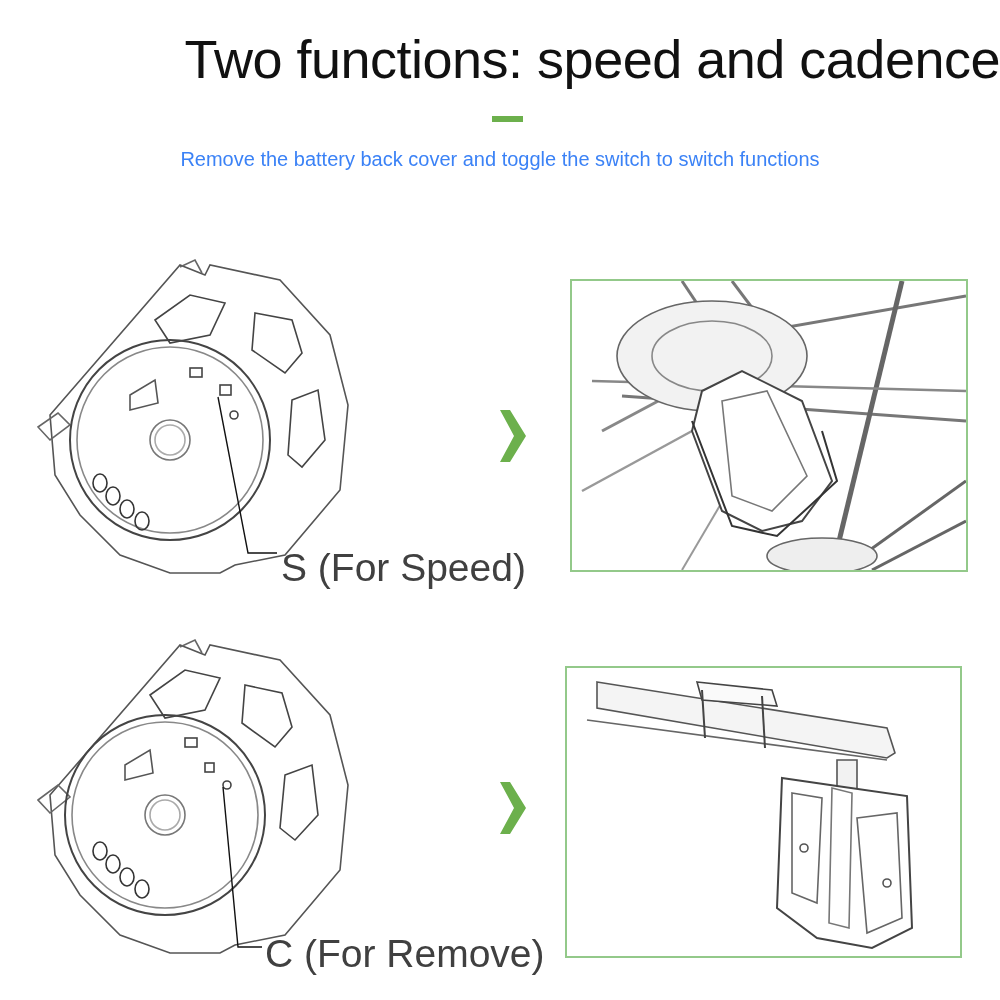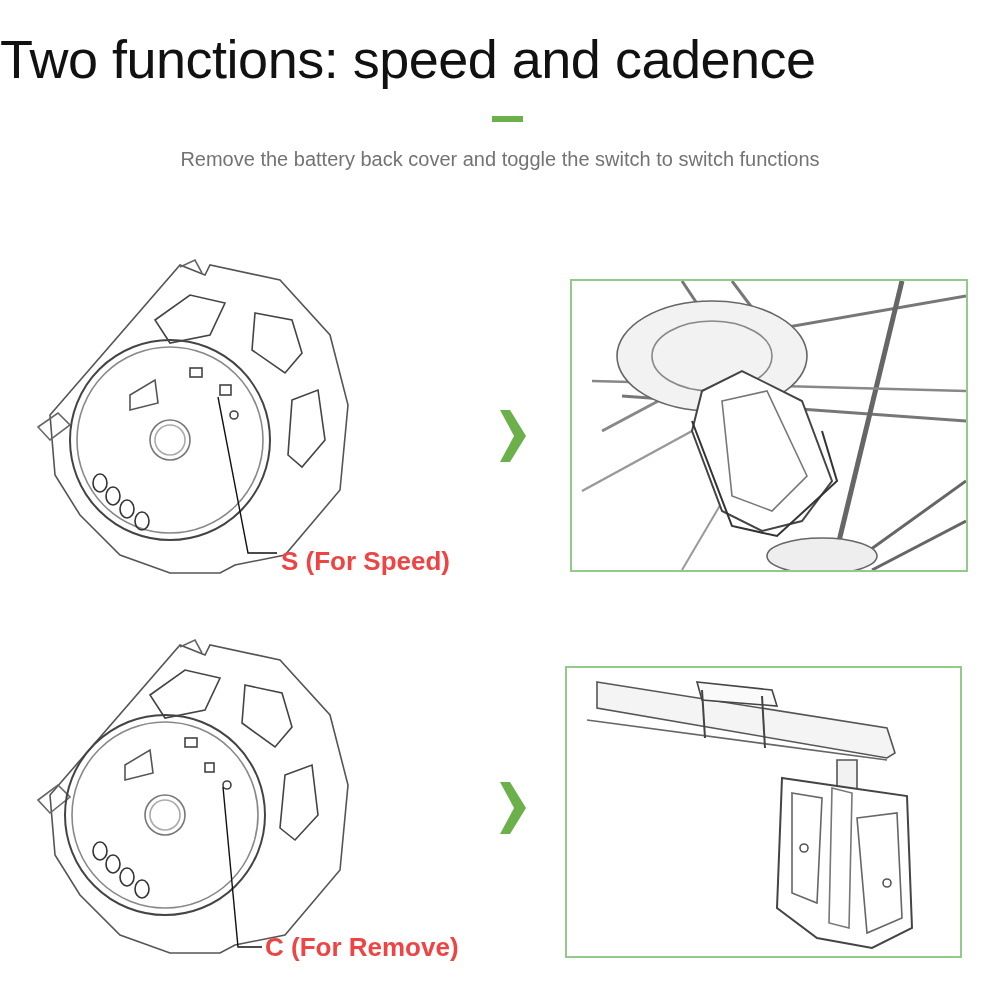--- a/index.html
+++ b/index.html
@@ -1,21 +1,21 @@
 <!DOCTYPE html>
 <html><head>
   <meta charset="utf-8">
   <style>
     html, body { margin: 0; padding: 0; background: #ffffff; }
     body { width: 1000px; height: 1000px; position: relative; overflow: hidden; font-family: "Liberation Sans", sans-serif; color: #111; }
-    .title { position: absolute; top: 28px; left: 0; width: 1000px; text-align: left; font-size: 54px; font-weight: 400; letter-spacing: -0.5px; color: #111; }
+    .title { position: absolute; top: 28px; left: 0; width: 1000px; text-align: right; font-size: 54px; font-weight: 400; letter-spacing: -0.5px; color: #111; }
     .accent-bar { position: absolute; left: 492px; top: 116px; width: 31px; height: 6px; background: #6cb04c; }
-    .subtitle { position: absolute; top: 148px; left: 0; width: 1000px; text-align: center; font-size: 20px; color: #737373; }
+    .subtitle { position: absolute; top: 148px; left: 0; width: 1000px; text-align: center; font-size: 20px; color: #3b82f6; }
     .sensor { position: absolute; }
-    .label { position: absolute; font-size: 26px; color: #ef4444; white-space: nowrap; font-weight: bold; }
+    .label { position: absolute; font-size: 39px; color: #404040; white-space: nowrap; }
     .arrow { position: absolute; width: 26px; height: 52px; }
     .frame { position: absolute; border: 2px solid #93c98a; background: #fff; box-sizing: border-box; overflow: hidden; }
   </style>
 </head>
 <body>
 
 <div class="title">Two functions: speed and cadence</div>
 <div class="accent-bar"></div>
 <div class="subtitle">Remove the battery back cover and toggle the switch to switch functions</div>
 

